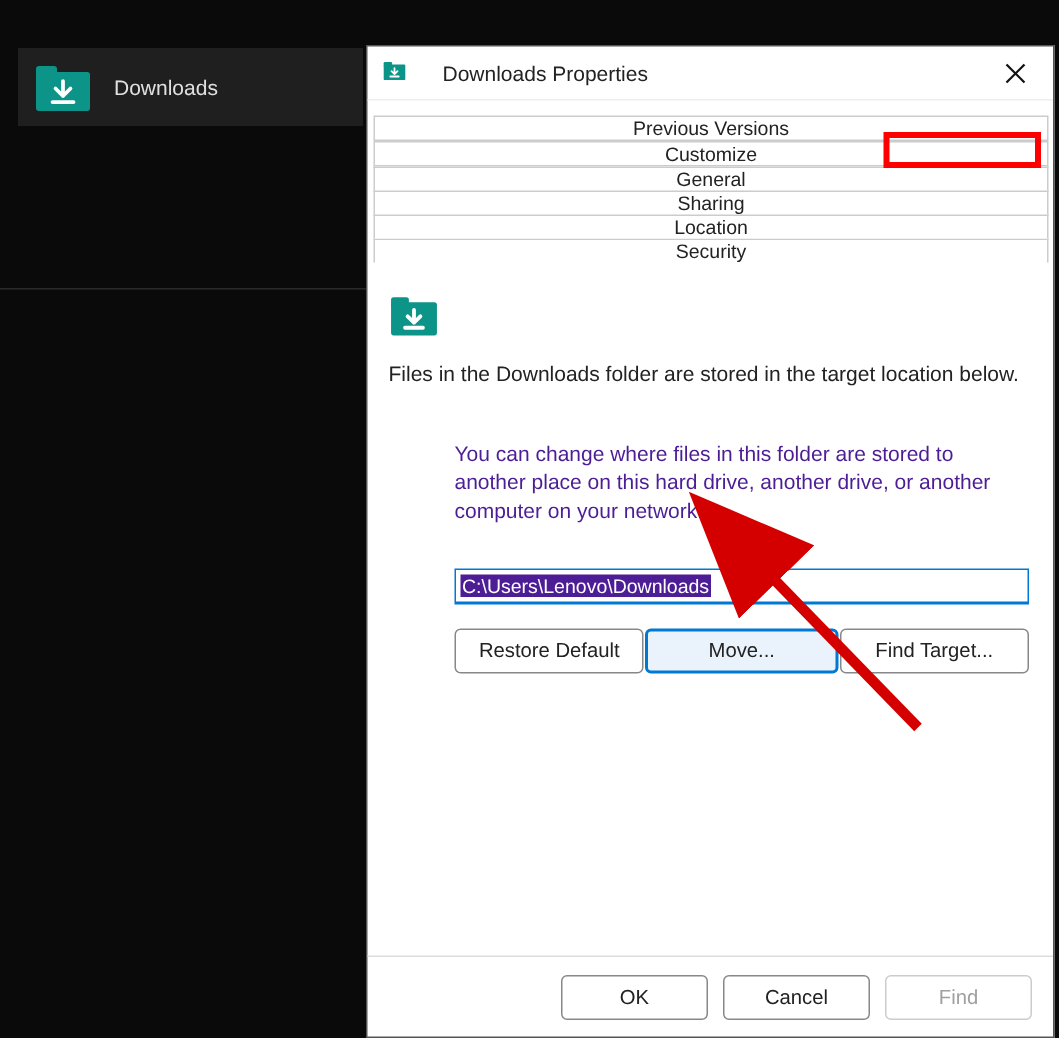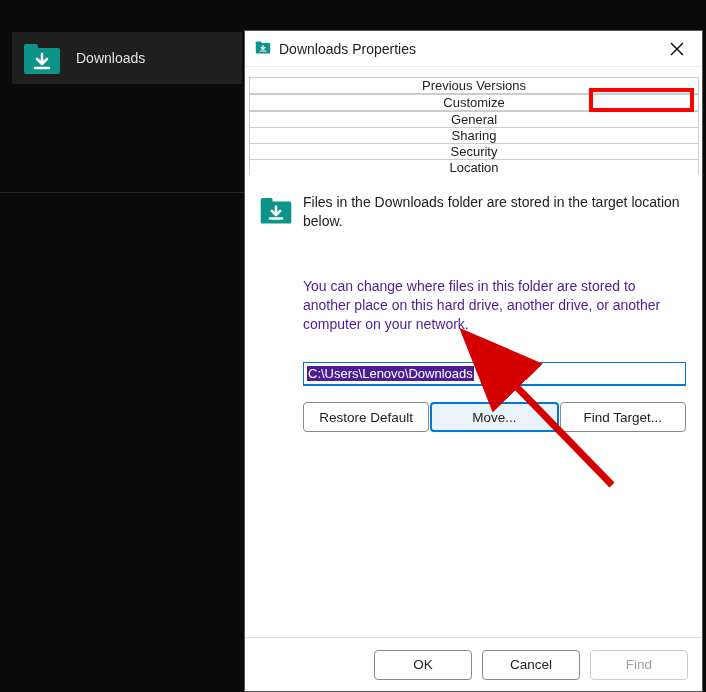--- a/index.html
+++ b/index.html
@@ -59,21 +59,21 @@
       border: 1px solid #555;
       display: flex;
       flex-direction: column;
     }
     .dialog-titlebar {
       height: 36px;
       display: flex;
       align-items: center;
       padding: 0 10px;
       border-bottom: 1px solid #eee;
-      gap: 8px;
+      gap: 24px;
     }
     .dialog-title {
       font-size: 14px;
       color: #222;
       flex: 1;
     }
     .close-btn {
       width: 30px;
       height: 30px;
       display: flex;
@@ -119,21 +119,22 @@
       border: 4px solid #ff0000;
       pointer-events: none;
     }
     .content-area {
       flex: 1;
       padding: 18px 14px 0 14px;
     }
     .intro-row {
       display: flex;
       gap: 10px;
-      margin-bottom: 46px;
+      margin-bottom: 34px;
+      flex-direction: column;
     }
     .intro-text {
       font-size: 14px;
       color: #222;
       line-height: 1.35;
     }
     .change-text {
       font-size: 14px;
       color: #4c1d95;
       line-height: 1.35;
@@ -252,22 +253,22 @@
   </div>
 
   <div class="tabs-outer" style="position:relative;">
     <div class="tabs-row">
       <div class="tab back-row">Previous Versions</div>
       <div class="tab back-row">Customize</div>
     </div>
     <div class="tabs-row tabs-row2">
       <div class="tab front-row">General</div>
       <div class="tab front-row">Sharing</div>
+      <div class="tab front-row active">Location</div>
       <div class="tab front-row">Security</div>
-      <div class="tab front-row active">Location</div>
     </div>
     <div class="location-highlight" style="top:21px; left:344px; width:105px; height:24px;"></div>
   </div>
 
   <div class="content-area">
     <div class="intro-row">
       <span>
         <svg width="34" height="34" viewBox="0 0 40 40">
           <rect x="2" y="10" width="36" height="26" rx="2" fill="#0d9488"></rect>
           <rect x="2" y="6" width="14" height="8" rx="2" fill="#0d9488"></rect>

